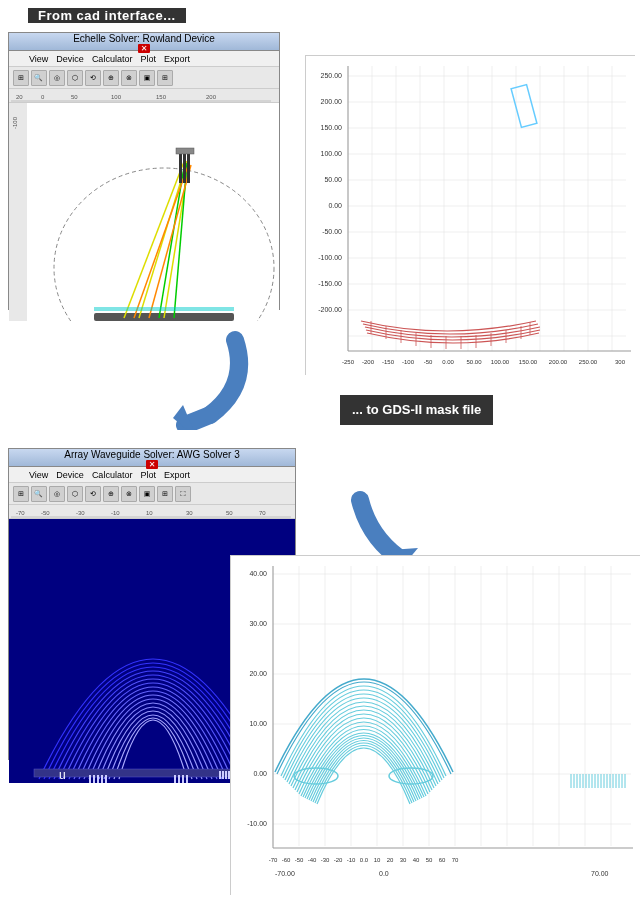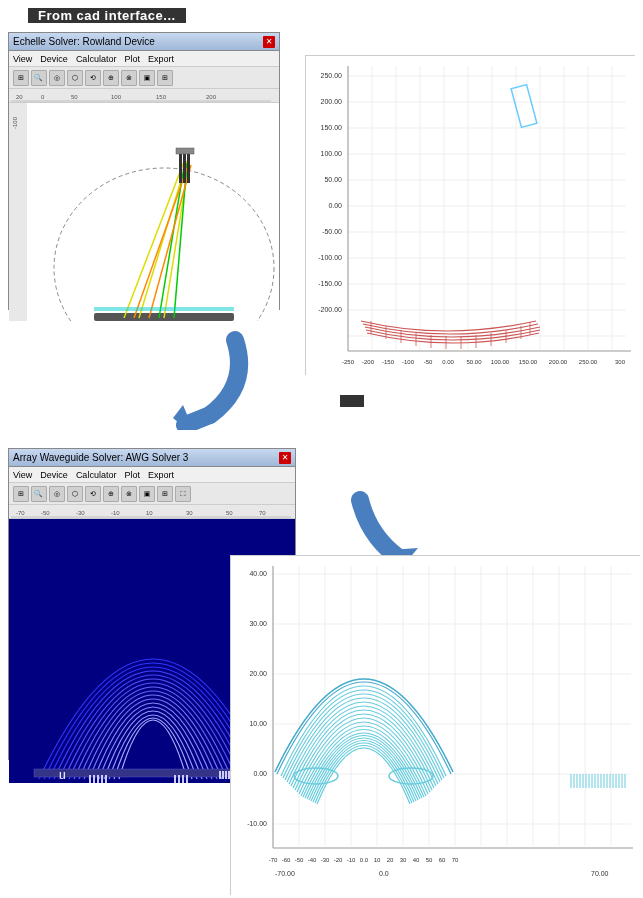--- a/index.html
+++ b/index.html
@@ -37,29 +37,30 @@
     }
     .win-titlebar {
       background: linear-gradient(to bottom, #c8d8f0, #a0b8d8);
       height: 18px;
       display: flex;
       align-items: center;
       padding: 0 4px;
       font-size: 10px;
       color: #000;
       border-bottom: 1px solid #888;
+      flex-direction: column;
     }
     .win-title-text { flex: 1; font-size: 10px; }
     .win-close { width: 12px; height: 12px; background: #cc0000; border-radius: 1px; display: flex; align-items: center; justify-content: center; font-size: 8px; color: white; }
     .win-menubar {
       background: #f0f0f0;
       height: 16px;
       display: flex;
       align-items: center;
-      padding: 0 4px;
+      padding: 0 20px;
       font-size: 9px;
       gap: 8px;
       border-bottom: 1px solid #ccc;
     }
     .win-toolbar {
       background: #e8e8e8;
       height: 22px;
       border-bottom: 1px solid #ccc;
       display: flex;
       align-items: center;
@@ -310,20 +311,21 @@
     </defs>
 
     <path d="M 80 10 Q 95 55 55 85" fill="none" stroke="#4a7fbf" stroke-width="18" stroke-linecap="round"></path>
     <path d="M 55 85 L 30 95" stroke="#4a7fbf" stroke-width="18" stroke-linecap="round"></path>
 
     <polygon points="18,88 42,108 28,75" fill="#4a7fbf"></polygon>
   </svg>
 </div>
 
 <div class="gds-label">
+  <div>... to GDS-II mask file</div>
 </div>
 
 <div class="awg-window">
   <div class="win-titlebar">
     <span class="win-title-text">Array Waveguide Solver: AWG Solver 3</span>
     <div class="win-close">✕</div>
   </div>
   <div class="win-menubar">
     <span>View</span>
     <span>Device</span>

